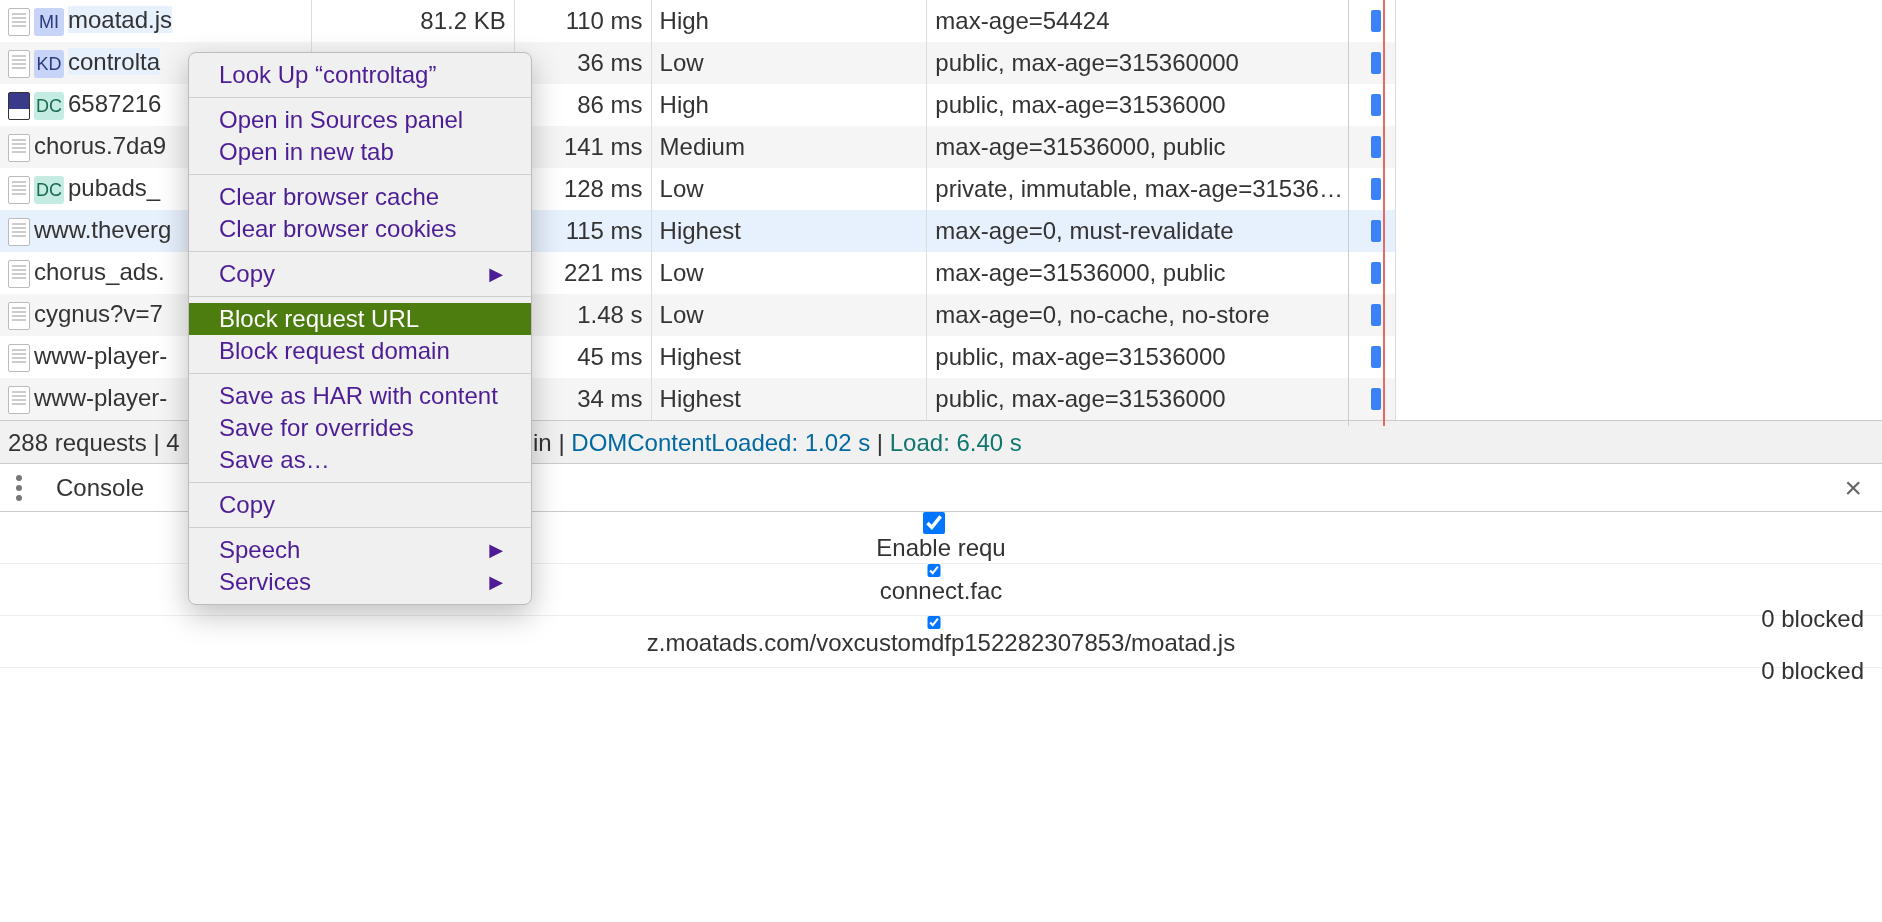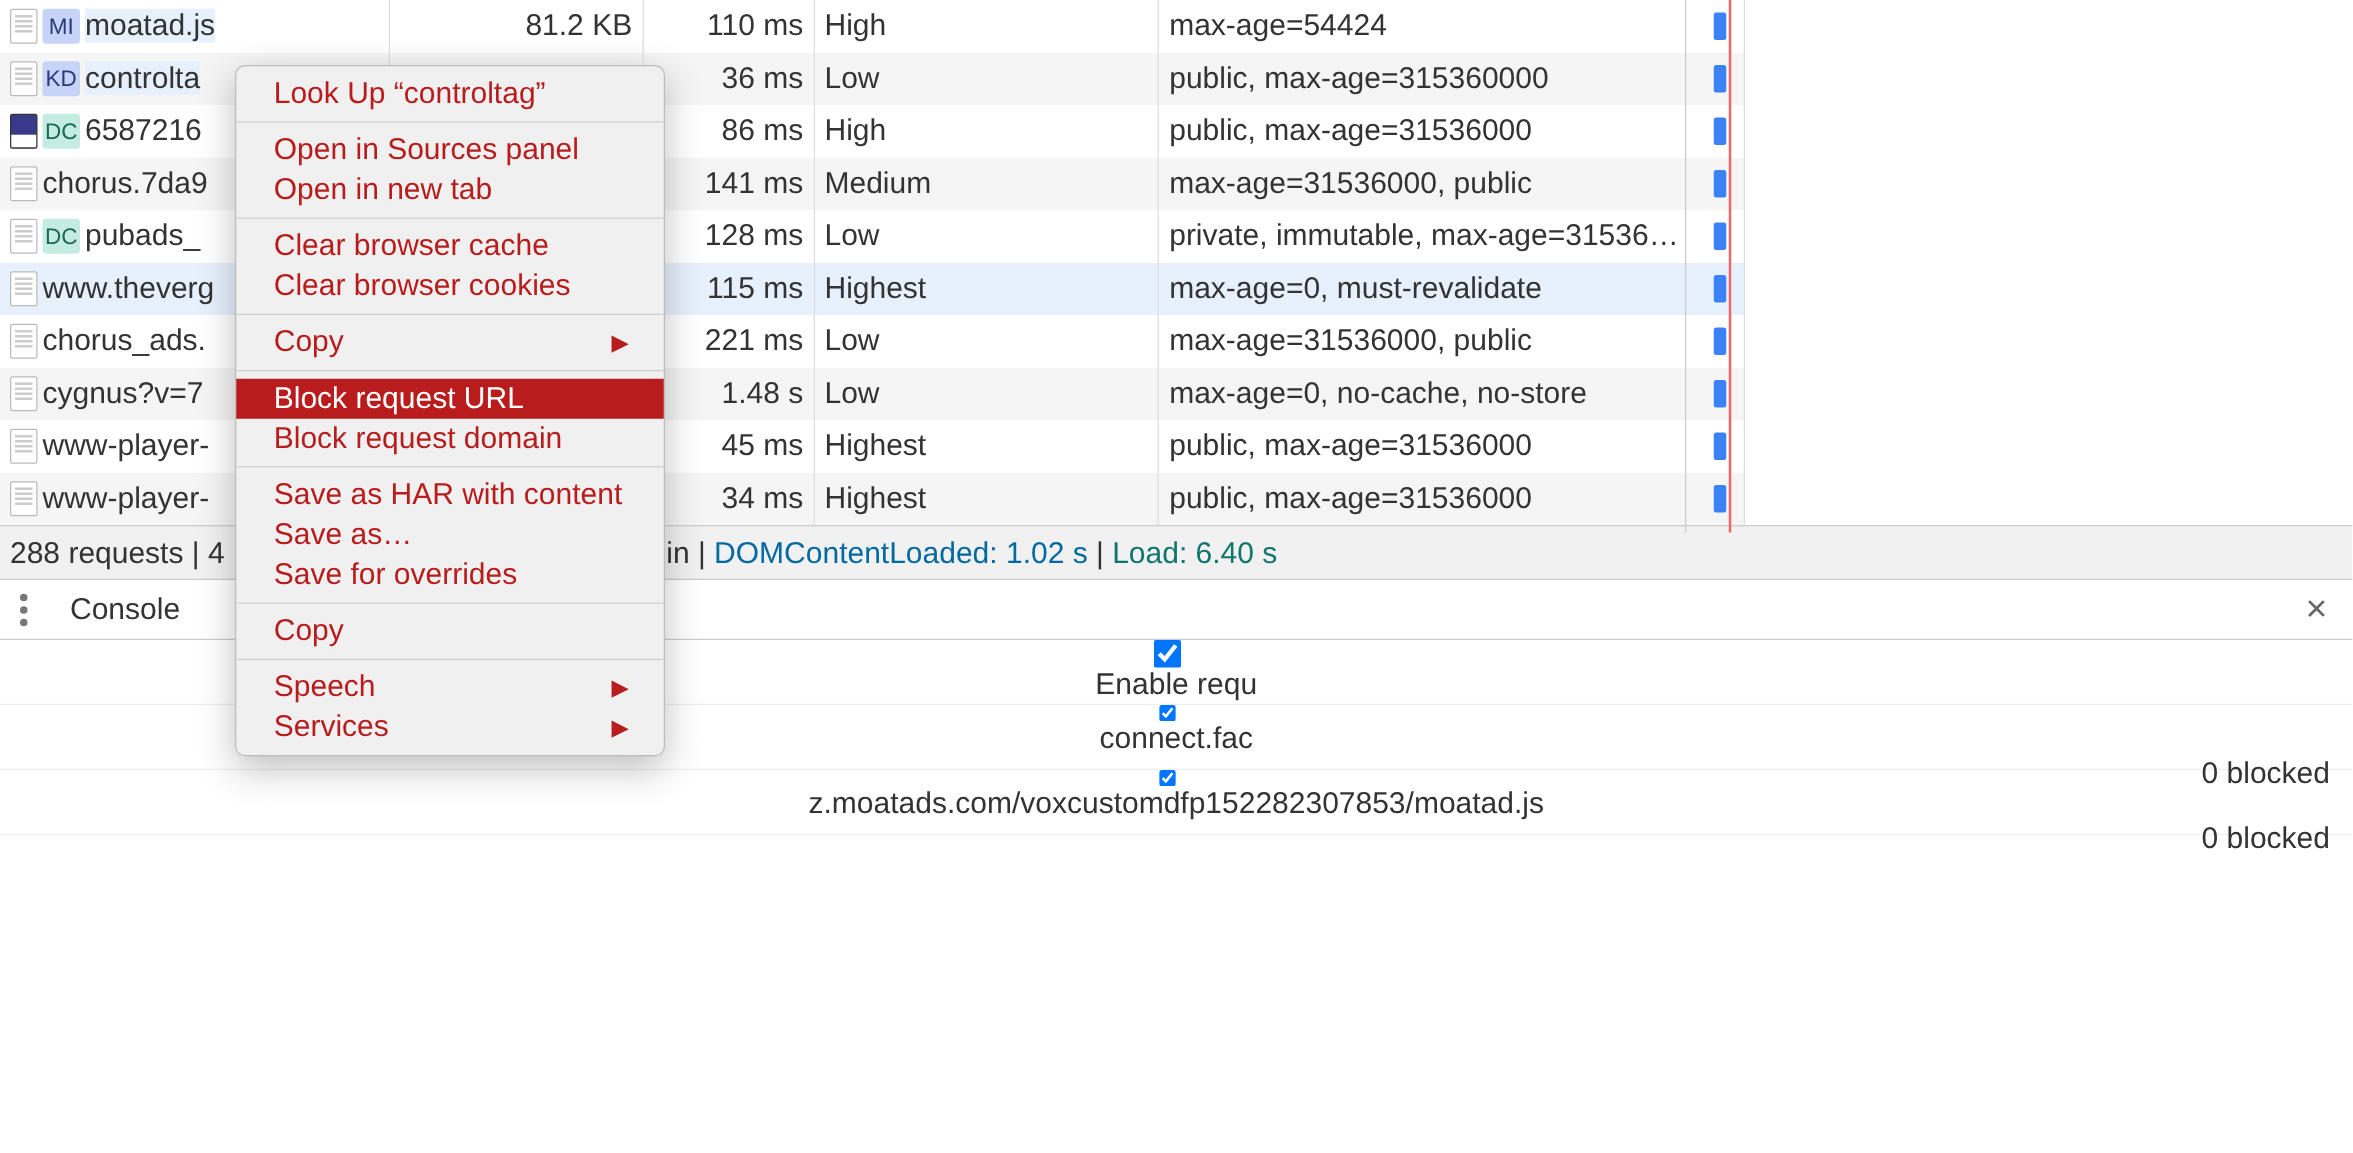--- a/index.html
+++ b/index.html
@@ -117,23 +117,23 @@
     padding: 6px 0;
     z-index: 100;
   }
   .context-menu .mi {
     height: 32px;
     line-height: 32px;
     padding: 0 28px 0 30px;
     font-size: 24px;
     display:flex;
     align-items:center;
-    color:#b91c1c;
-  }
-  .context-menu .mi.sel { background:#b91c1c; color:#fff;}
+    color:#4c1d95;
+  }
+  .context-menu .mi.sel { background:#4d7c0f; color:#fff;}
   .context-menu .sep { height:1px; background:#cfcfcf; margin:6px 0;}
   .context-menu .arrow { margin-left:auto; font-size:18px;}
   .waterfall {
     position:absolute; left:1348px; top:0; width:200px; height:426px;
     border-left:1px solid #ccc;
   }
   .waterfall .line-red {
     position:absolute;top:0;bottom:0;left:34px;width:2px;background:#e66;
   }
   .wf-mark {
@@ -275,22 +275,22 @@
   <div class="sep"></div>
   <div class="mi">
       <span>Copy</span>
       <span class="arrow">▶</span>
     </div>
   <div class="sep"></div>
   <div class="mi sel">Block request URL</div>
   <div class="mi">Block request domain</div>
   <div class="sep"></div>
   <div class="mi">Save as HAR with content</div>
+  <div class="mi">Save for overrides</div>
   <div class="mi">Save as…</div>
-  <div class="mi">Save for overrides</div>
   <div class="sep"></div>
   <div class="mi">Copy</div>
   <div class="sep"></div>
   <div class="mi">
       <span>Speech</span>
       <span class="arrow">▶</span>
     </div>
   <div class="mi">
       <span>Services</span>
       <span class="arrow">▶</span>

